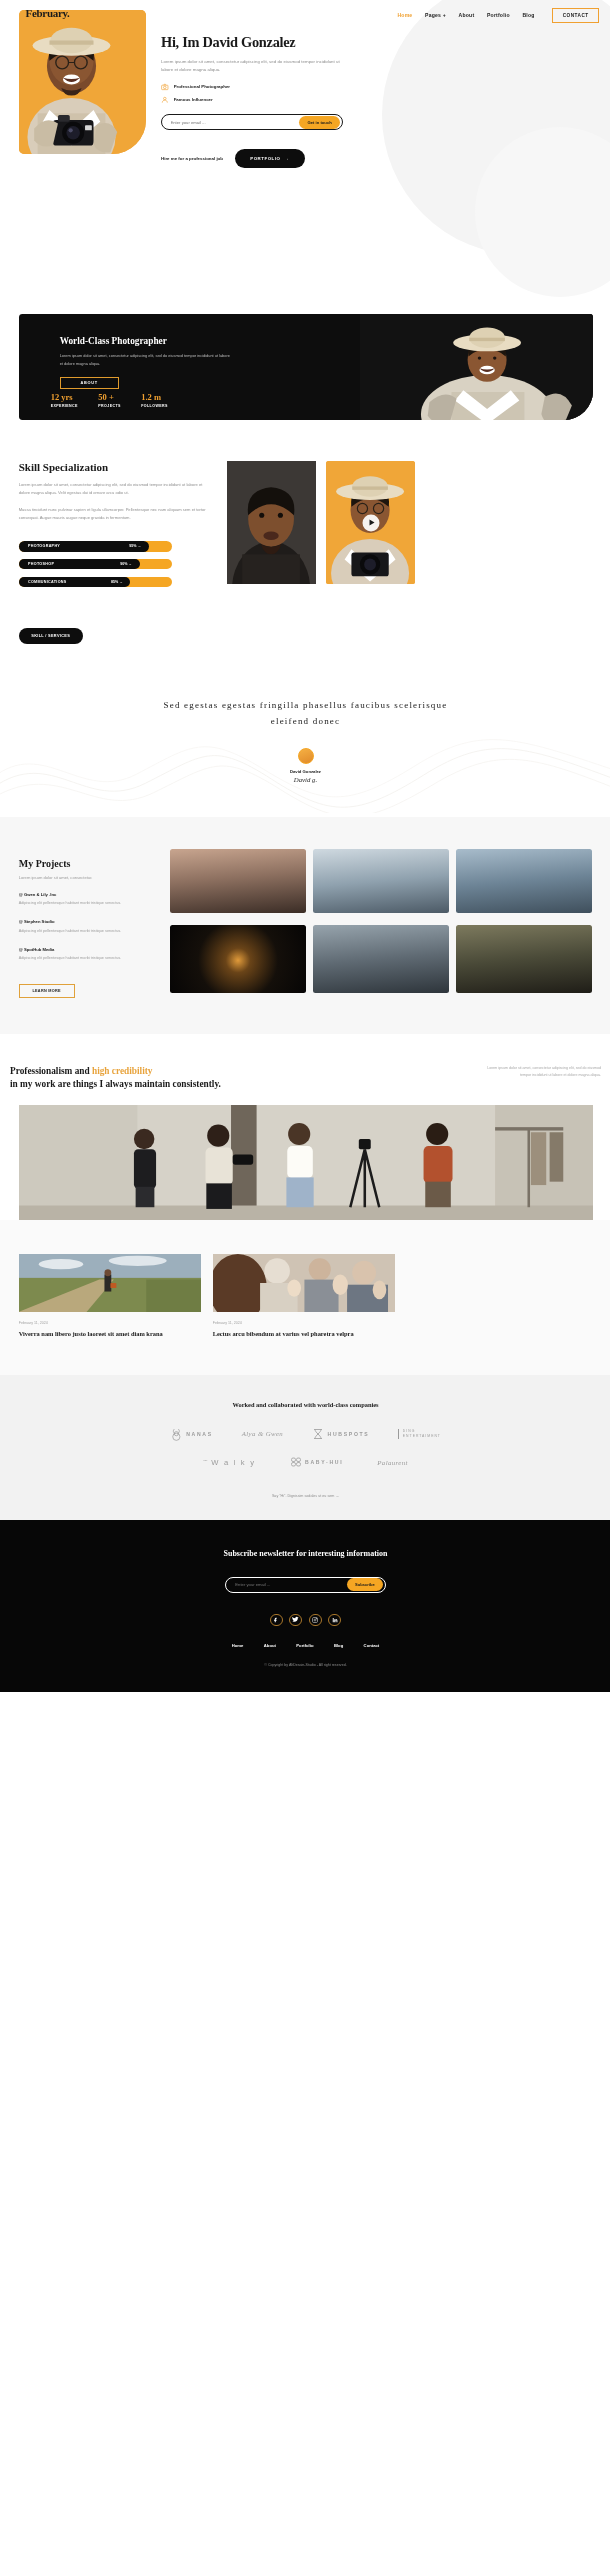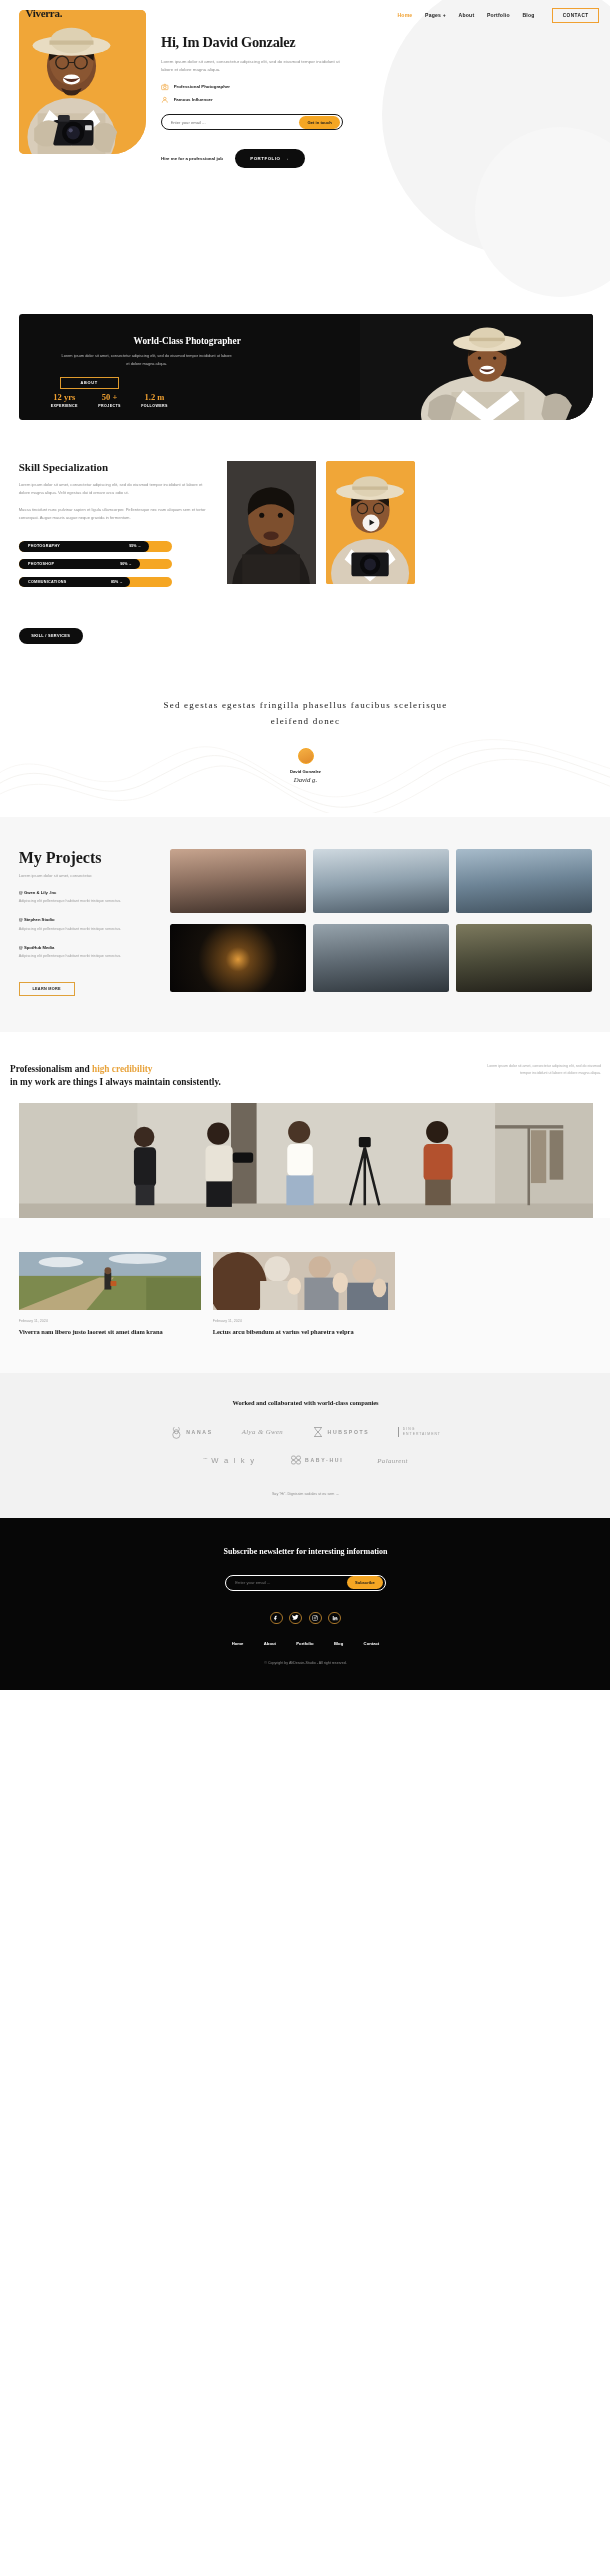--- a/index.html
+++ b/index.html
@@ -63,21 +63,21 @@
     font-family:"Liberation Sans", sans-serif;
   }
   .hire-row { margin-top:18.7px; display:flex; align-items:center; gap:12px; }
   .hire-text { font-size:4.4px; font-weight:bold; color:#1a1a1a; }
   .portfolio-btn {
     background:#0d0d0d; color:#fff; border-radius:17px; padding:6.8px 15.3px;
     font-size:4.4px; font-weight:bold; letter-spacing:0.5px; display:flex; align-items:center; gap:4.2px;
   }
 
   
-  .banner-wrap { width:512px; padding:0 18.7px;text-align:center; }
+  .banner-wrap { width:512px; padding:0 18.7px; }
   .banner {
     position:relative; width:574px; height:106px; background:#0d0d0d;
     border-radius:3.4px 3.4px 29px 3.4px; overflow:hidden; color:#fff;
   }
   .banner-inner { position:absolute; left:41px; top:22px; width:255px; }
   .banner-title { font-family:"Liberation Serif", serif; font-weight:bold; font-size:9.3px; }
   .banner-sub { margin-top:6px; font-size:3.9px; color:#bdbdbd; line-height:1.95; width:174px; }
   .about-btn {
     margin-top:9.3px; width:59px; height:12.7px; border:0.8px solid #e09b2d;
     display:flex; align-items:center; justify-content:center;
@@ -131,21 +131,21 @@
   }
   .squiggle { position:absolute; left:0; top:93px; width:611px; height:76px; z-index:0; opacity:.5;}
   .q-author { position:relative; z-index:2; margin-top:18.7px; display:flex; flex-direction:column; align-items:center; }
   .q-avatar { width:16px; height:16px; border-radius:50%; background:linear-gradient(160deg,#f5b044,#e08a2a); border:1.3px solid #f5a623; }
   .q-name { margin-top:5.1px; font-size:4.2px; font-weight:bold; }
   .q-sign { margin-top:1.7px; font-family:"Liberation Serif", serif; font-style:italic; font-size:6.8px; color:#2a2a2a; }
 
   
   .projects { background:#f7f7f7; padding:32px 18.7px 36px; display:flex; gap:15.3px; }
   .pr-left { width:136px; }
-  .pr-title { font-family:"Liberation Serif", serif; font-weight:bold; font-size:16px; }
+  .pr-title { font-family:"Liberation Serif", serif; font-weight:bold; font-size:10px;margin-top:9px; }
   .pr-sub { margin-top:6px; font-size:4.1px; color:#9a9a9a; }
   .pr-item { margin-top:12px; }
   .pr-item-name { font-size:4.2px; font-weight:bold; color:#1a1a1a; }
   .pr-item-desc { margin-top:3.4px; font-size:3.8px; color:#a0a0a0; line-height:1.85; }
   .learn-btn {
     margin-top:22px; width:56px; height:13.6px; border:0.8px solid #e0a13a;
     display:flex; align-items:center; justify-content:center;
     font-size:3.8px; font-weight:bold; letter-spacing:0.3px; color:#1a1a1a;
   }
   .pr-grid { display:grid; grid-template-columns:repeat(3,1fr); gap:6.8px; width:424px; }
@@ -210,21 +210,21 @@
   .copyright { margin-top:14.4px; font-size:3.6px; color:#8a8a8a; }
   svg { display:block; }
 </style>
 </head>
 <body>
 
 <section class="hero">
   <div class="hero-blob"></div>
   <div class="hero-blob2"></div>
 
-  <div class="brand serif">Viverra.</div>
+  <div class="brand serif">February.</div>
 
   <nav class="nav">
     <a href="#" class="active">Home</a>
     <a href="#">Pages +</a>
     <a href="#">About</a>
     <a href="#">Portfolio</a>
     <a href="#">Blog</a>
     <div class="contact-btn">CONTACT</div>
   </nav>
 

